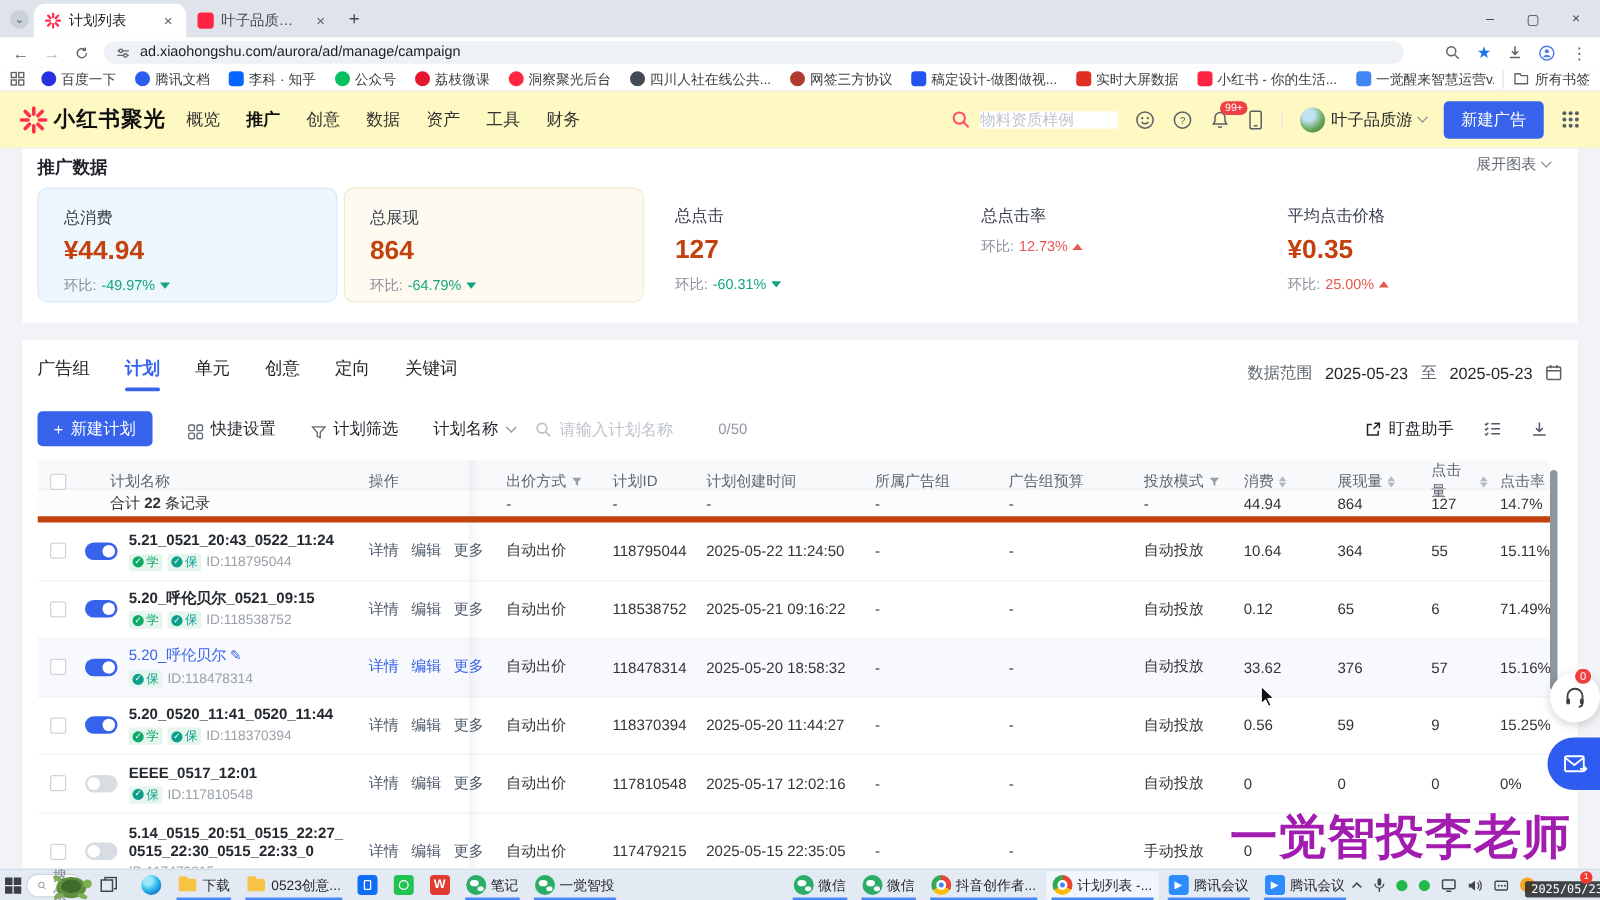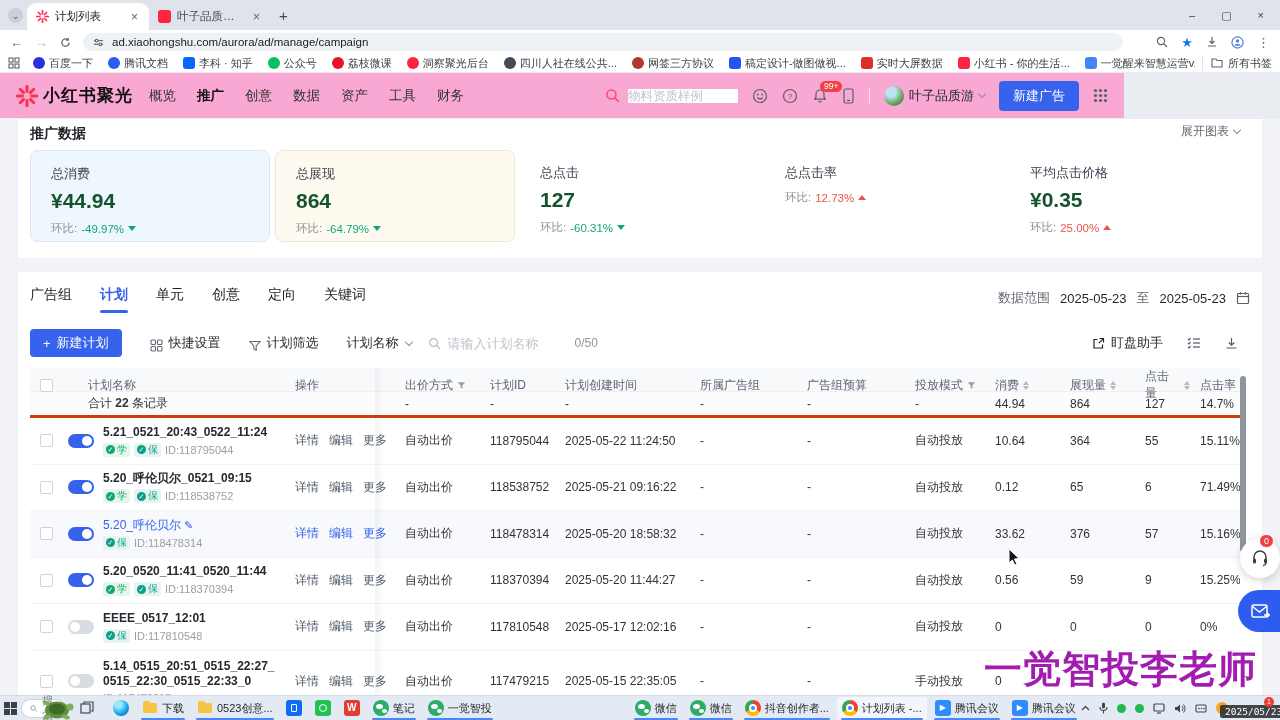--- a/index.html
+++ b/index.html
@@ -27,21 +27,21 @@
 #addr-icons{display:flex;align-items:center;gap:13px;margin-left:auto}
 .star{color:#1a73e8;font-size:13px}
 
 #bmbar{position:absolute;top:54px;left:0;width:1280px;height:19px;background:#fff;border-bottom:1px solid #e7eaee;display:flex;align-items:center;padding:0 8px;gap:7px}
 #bmlist{display:flex;align-items:center;gap:15px;margin-left:6px;flex:1;overflow:hidden}
 .bm{display:flex;align-items:center;gap:4px;white-space:nowrap}
 .bm-ic{width:12px;height:12px;border-radius:3px;flex:none}
 .bm-lb{font-size:11px;color:#3c4043}
 #allbm{display:flex;align-items:center;gap:5px;margin-left:auto;padding-left:8px;border-left:1px solid #e0e3e7}
 
-#appheader{position:absolute;top:73px;left:0;width:1124px;height:46px;background:#f9a8d4;border-bottom:1px solid #eef0f2;display:flex;align-items:center;padding:0 16px}
+#appheader{position:absolute;top:73px;left:0;width:1280px;height:46px;background:#fef9c3;border-bottom:1px solid #eef0f2;display:flex;align-items:center;padding:0 16px}
 #logo{display:flex;align-items:center;gap:5px}
 #logotext{font-size:17px;font-weight:bold;color:#111;letter-spacing:1px}
 #hnav{display:flex;align-items:center;gap:21px;margin-left:16px}
 .hnav{font-size:13.5px;color:#333}
 .hnav.on{font-weight:bold;color:#111}
 #hright{display:flex;align-items:center;gap:14px;margin-left:auto}
 #hsearch{display:flex;align-items:center;gap:8px}
 #hsearch input{border:none;outline:none;font-size:12.5px;width:110px;color:#333}
 #hsearch input::placeholder{color:#c0c4cc}
 .hicon{color:#555;position:relative}
@@ -55,21 +55,21 @@
 #main{position:absolute;top:119px;left:0;width:1280px;height:576px;background:#f1f3f6}
 #promo{position:absolute;left:18px;top:0;width:1244px;height:139px;background:#fff}
 #promo-title{position:absolute;left:12px;top:6px;font-size:14px;font-weight:bold;color:#1f2329}
 #expand{position:absolute;right:22px;top:4px;font-size:12px;color:#646a73;display:flex;align-items:center;gap:5px}
 #cards{position:absolute;left:12px;top:31px;display:flex;gap:5px}
 .card{width:240px;height:92px;border-radius:8px;padding:14px 20px 0}
 .card.blue{background:#eef6fe;border:1px solid #d8e9fa}
 .card.yellow{background:#fffaf0;border:1px solid #f3e9d2}
 .card.plain{background:transparent}
 .c-lb{font-size:13px;color:#39414d}
-.c-val{font-size:21px;font-weight:bold;color:#14532d;margin-top:6px}
+.c-val{font-size:21px;font-weight:bold;color:#c2410c;margin-top:6px}
 .c-ratio{font-size:11.5px;color:#8a9099;margin-top:8px;display:flex;align-items:center;gap:4px}
 .rv.down{color:#0fa57f}
 .rv.up{color:#e8564f}
 .tri{width:0;height:0;border-left:4px solid transparent;border-right:4px solid transparent;display:inline-block}
 .tri.down{border-top:5px solid #0fa57f}
 .tri.up{border-bottom:5px solid #e8564f}
 
 #listsec{position:absolute;left:18px;top:153px;width:1244px;height:423px;background:#fff}
 #mtabs{position:absolute;left:12px;top:14px;display:flex;gap:28px}
 .mtab{font-size:14px;color:#1f2329;padding-bottom:9px;position:relative}
@@ -88,21 +88,21 @@
 #counter{font-size:12px;color:#8f959e}
 #tb-right{margin-left:auto;display:flex;align-items:center;gap:24px;color:#1f2329}
 .assist{display:flex;align-items:center;gap:6px;font-size:13px}
 
 #table{position:absolute;left:12px;top:96px;width:1210px;height:327px;overflow:hidden;
  --tcols:32px 223px 110px 85px 75px 135px 107px 108px 80px 75px 75px 55px 60px}
 .trow,.thead,.tsum{display:grid;grid-template-columns:var(--tcols);align-items:center}
 .thead{height:24px;background:#f8f9fb;font-size:12px;color:#5f6672;border-bottom:1px solid #eef0f3}
 .th{display:flex;align-items:center;gap:4px;padding-left:10px}
 .th.c0{padding-left:26px}
-.tsum{height:26px;font-size:12px;color:#333;border-bottom:3px solid #c2410c;background:#fcfcfd}
+.tsum{height:26px;font-size:12px;color:#333;border-bottom:5px solid #c2410c;background:#fcfcfd}
 .tsum .lab{padding-left:26px}
 .tsum b{font-weight:bold}
 .tcell{padding-left:10px;font-size:12px;color:#333}
 .trow{height:46.5px;border-bottom:1px solid #f2f3f5;font-size:12px;color:#333}
 .trow.hl{background:#f7f9fd}
 .trow.tall{height:62px}
 .cbx{width:13px;height:13px;border:1px solid #d0d3d9;border-radius:2px;background:#fff;margin-left:10px}
 .namecell{display:flex;align-items:center;gap:9px;padding-left:6px}
 .tg{width:26px;height:14px;border-radius:8px;position:relative;flex:none}
 .tg.on{background:#3662ec}

